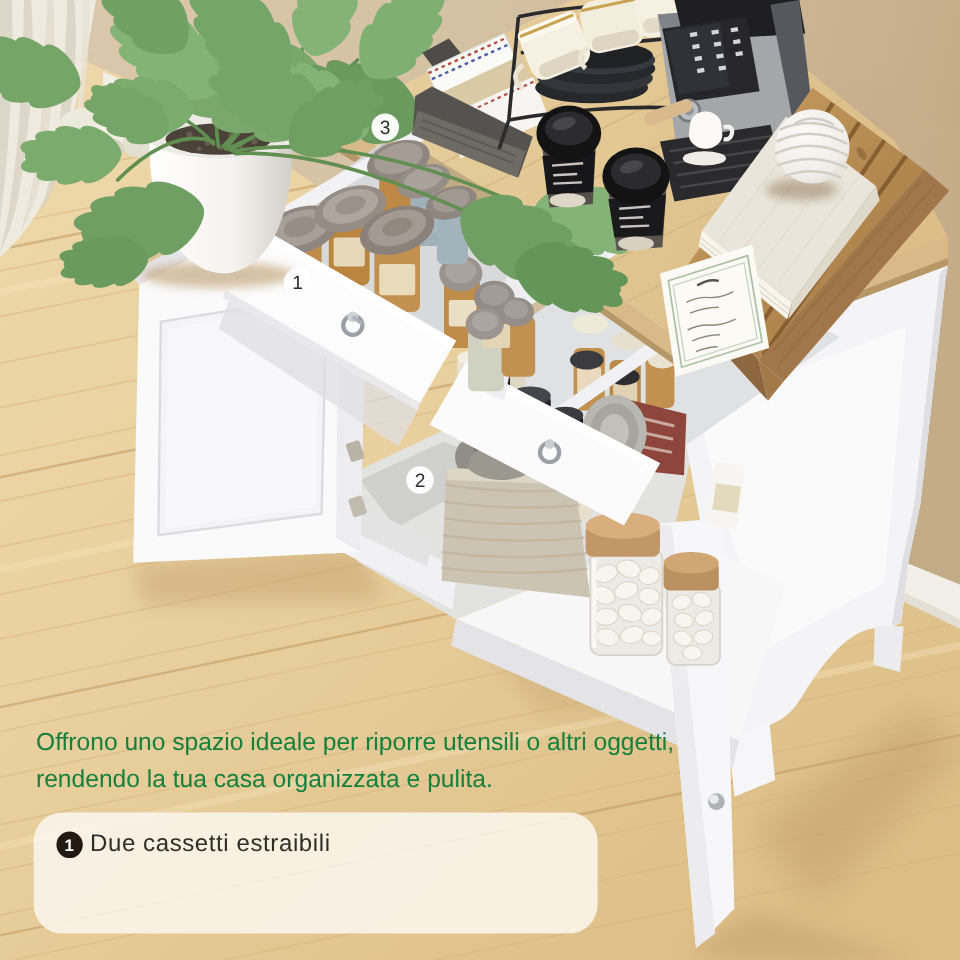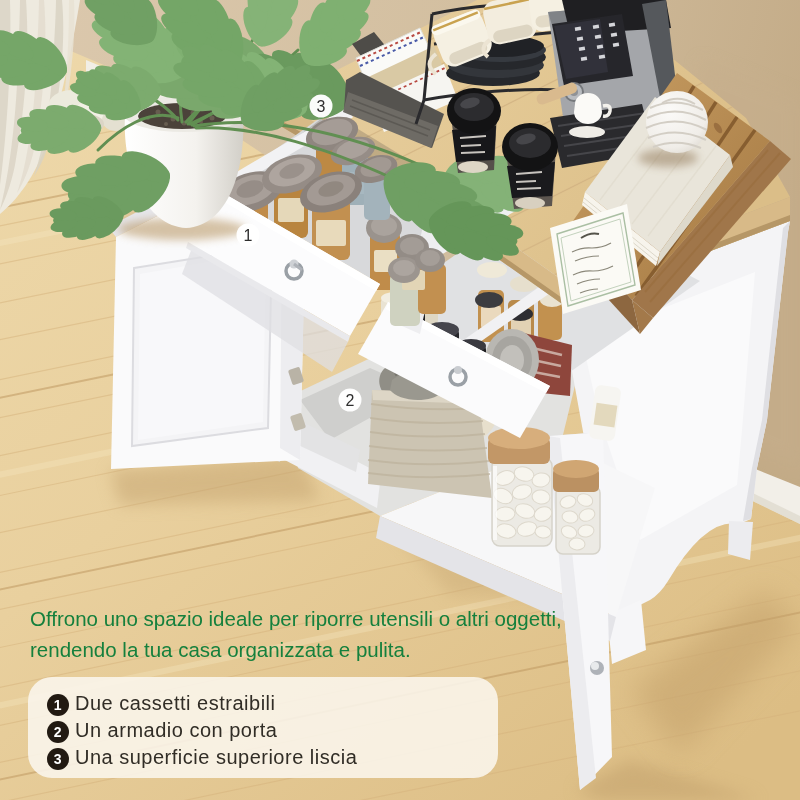--- a/index.html
+++ b/index.html
@@ -577,19 +577,13 @@
  <circle cx="350" cy="400" r="11.5" fill="#ffffff" opacity="0.97"></circle>
  <text x="350" y="406">2</text>
 </g>
 
 </svg>
 <div class="para">Offrono uno spazio ideale per riporre utensili o altri oggetti,<br>rendendo la tua casa organizzata e pulita.</div>
 <div class="lst"></div>
 <div class="row" style="top:692px">
  <span class="num">1</span>Due cassetti estraibili
 </div>
-<div class="row" style="top:719px">
- <span class="num">2</span>Un armadio con porta
 </div>
-<div class="row" style="top:746px">
- <span class="num">3</span>Una superficie superiore liscia
-</div>
-</div>
 
 </body></html>

